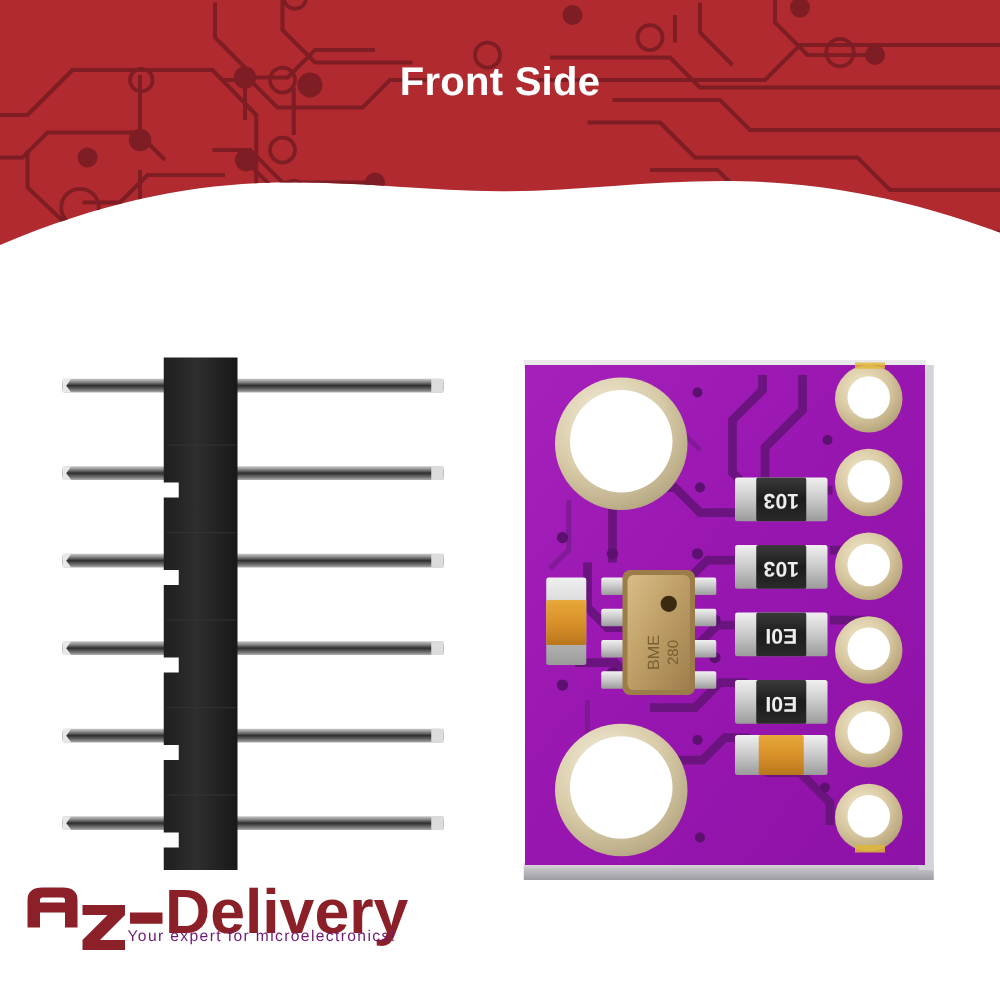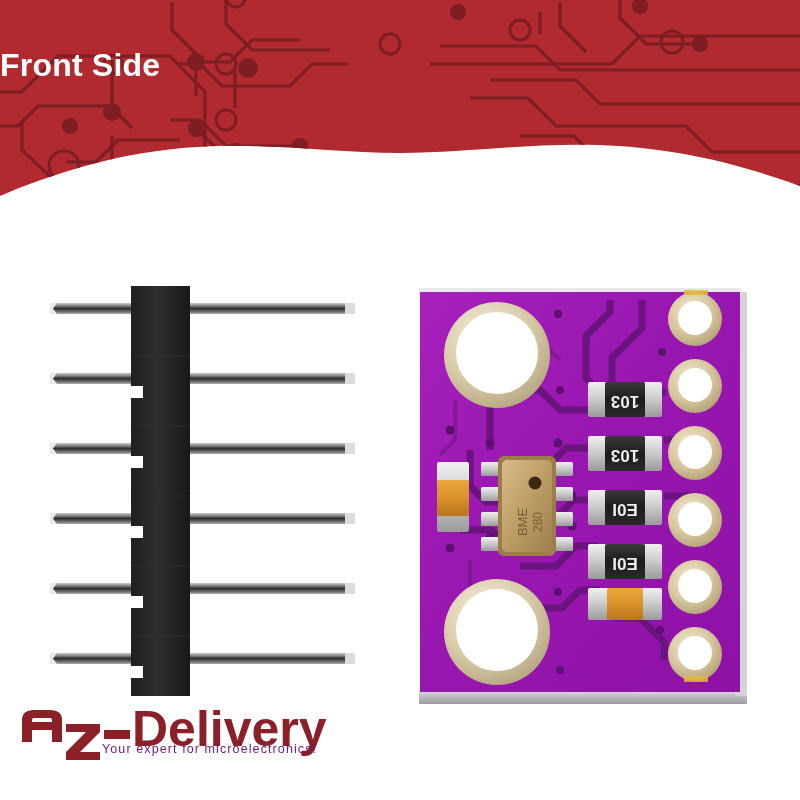--- a/index.html
+++ b/index.html
@@ -6,21 +6,21 @@
   body{
     width:800px;height:800px;background:#ffffff;overflow:hidden;
     font-family:"Liberation Sans", sans-serif;position:relative;
   }
   #stage{position:absolute;left:0;top:0;width:800px;height:800px;background:#fff;}
 
   
   .banner{position:absolute;left:0;top:0;width:800px;height:200px;overflow:hidden;}
   .banner svg{position:absolute;left:0;top:0;}
   .banner-title{
-    position:absolute;left:0;top:47px;width:800px;
+    position:absolute;left:0;top:47px;width:800px;text-align:center;
     color:#ffffff;font-size:32px;font-weight:bold;letter-spacing:.2px;
     font-family:"Liberation Sans", sans-serif;
   }
 
   
   .product{position:absolute;left:0;top:200px;width:800px;height:520px;}
   .product svg{position:absolute;left:0;top:0;}
 
   
   .logo{position:absolute;left:14px;top:696px;width:330px;height:74px;}

